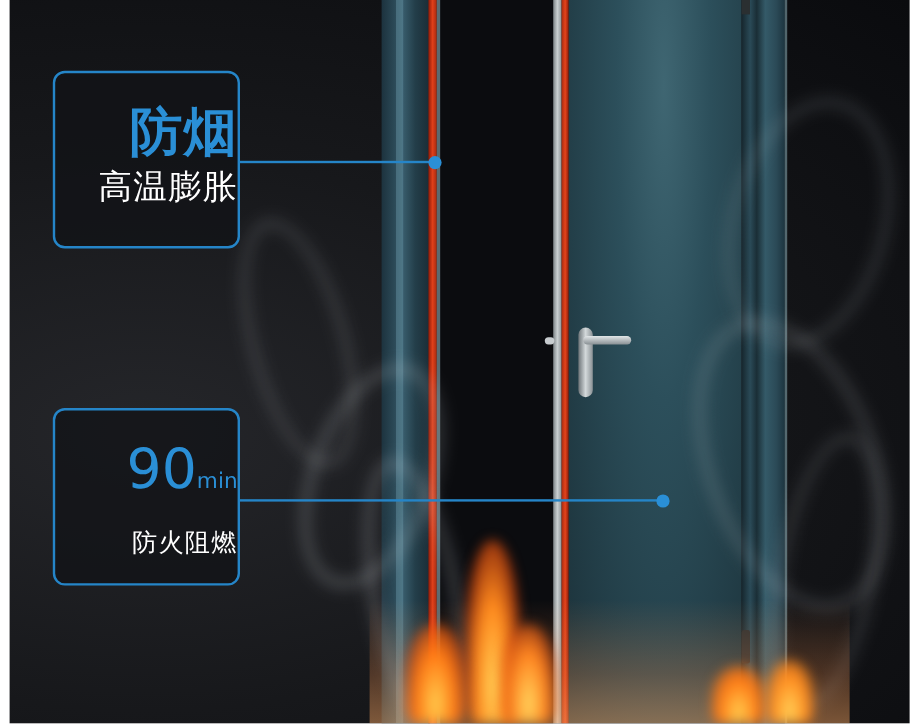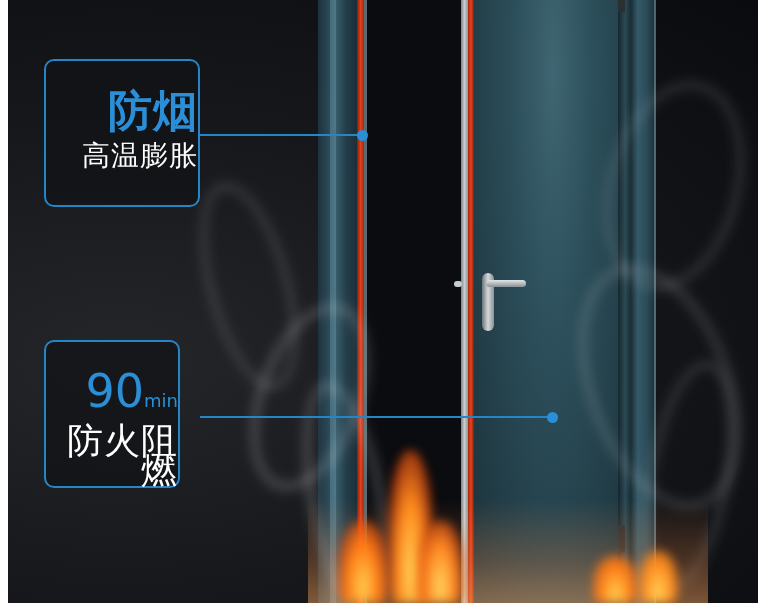--- a/index.html
+++ b/index.html
@@ -32,26 +32,26 @@
   
   .smoke { border-radius:50%; filter:blur(6px); }
   
   .fire { border-radius:50% 50% 20% 20%; filter:blur(5px); }
   .glow-bottom { left:300px; top:500px; width:400px; height:103px;
     background:linear-gradient(180deg, rgba(255,140,60,0) 0%, rgba(255,150,80,0.25) 60%, rgba(255,170,100,0.45) 100%); }
   
   .callout { position:absolute; border:2px solid #2585c8; border-radius:10px;
     background:rgba(18,19,23,0.75); box-sizing:border-box; text-align:right; color:#fff; }
   .c1 { left:44px; top:59px; width:156px; height:148px; }
-  .c2 { left:44px; top:340px; width:136px; height:148px; }
+  .c2 { left:44px; top:340px; width:156px; height:148px; }
   .c-title { color:#2a8fd6; font-weight:bold; font-size:44px; line-height:44px; margin-top:28px; letter-spacing:1px; }
   .c-sub { font-size:28px; line-height:30px; margin-top:8px; letter-spacing:1px; }
   .c-num { color:#2a8fd6; font-size:46px; line-height:46px; margin-top:26px; }
   .c-unit { color:#2a8fd6; font-size:18px; }
-  .c-sub2 { font-size:36px; line-height:30px; margin-top:2px; letter-spacing:1px; }
+  .c-sub2 { font-size:21px; line-height:30px; margin-top:12px; letter-spacing:1px; }
   .leader { position:absolute; height:2px; background:#2585c8; }
   .dot { position:absolute; width:11px; height:11px; border-radius:50%; background:#2a8fd6; }
 </style>
 </head>
 <body>
 
 <div class="scene">
   <div class="abs frame-left"></div>
   <div class="abs frame-left-inner"></div>
   <div class="abs seal-left"></div>

